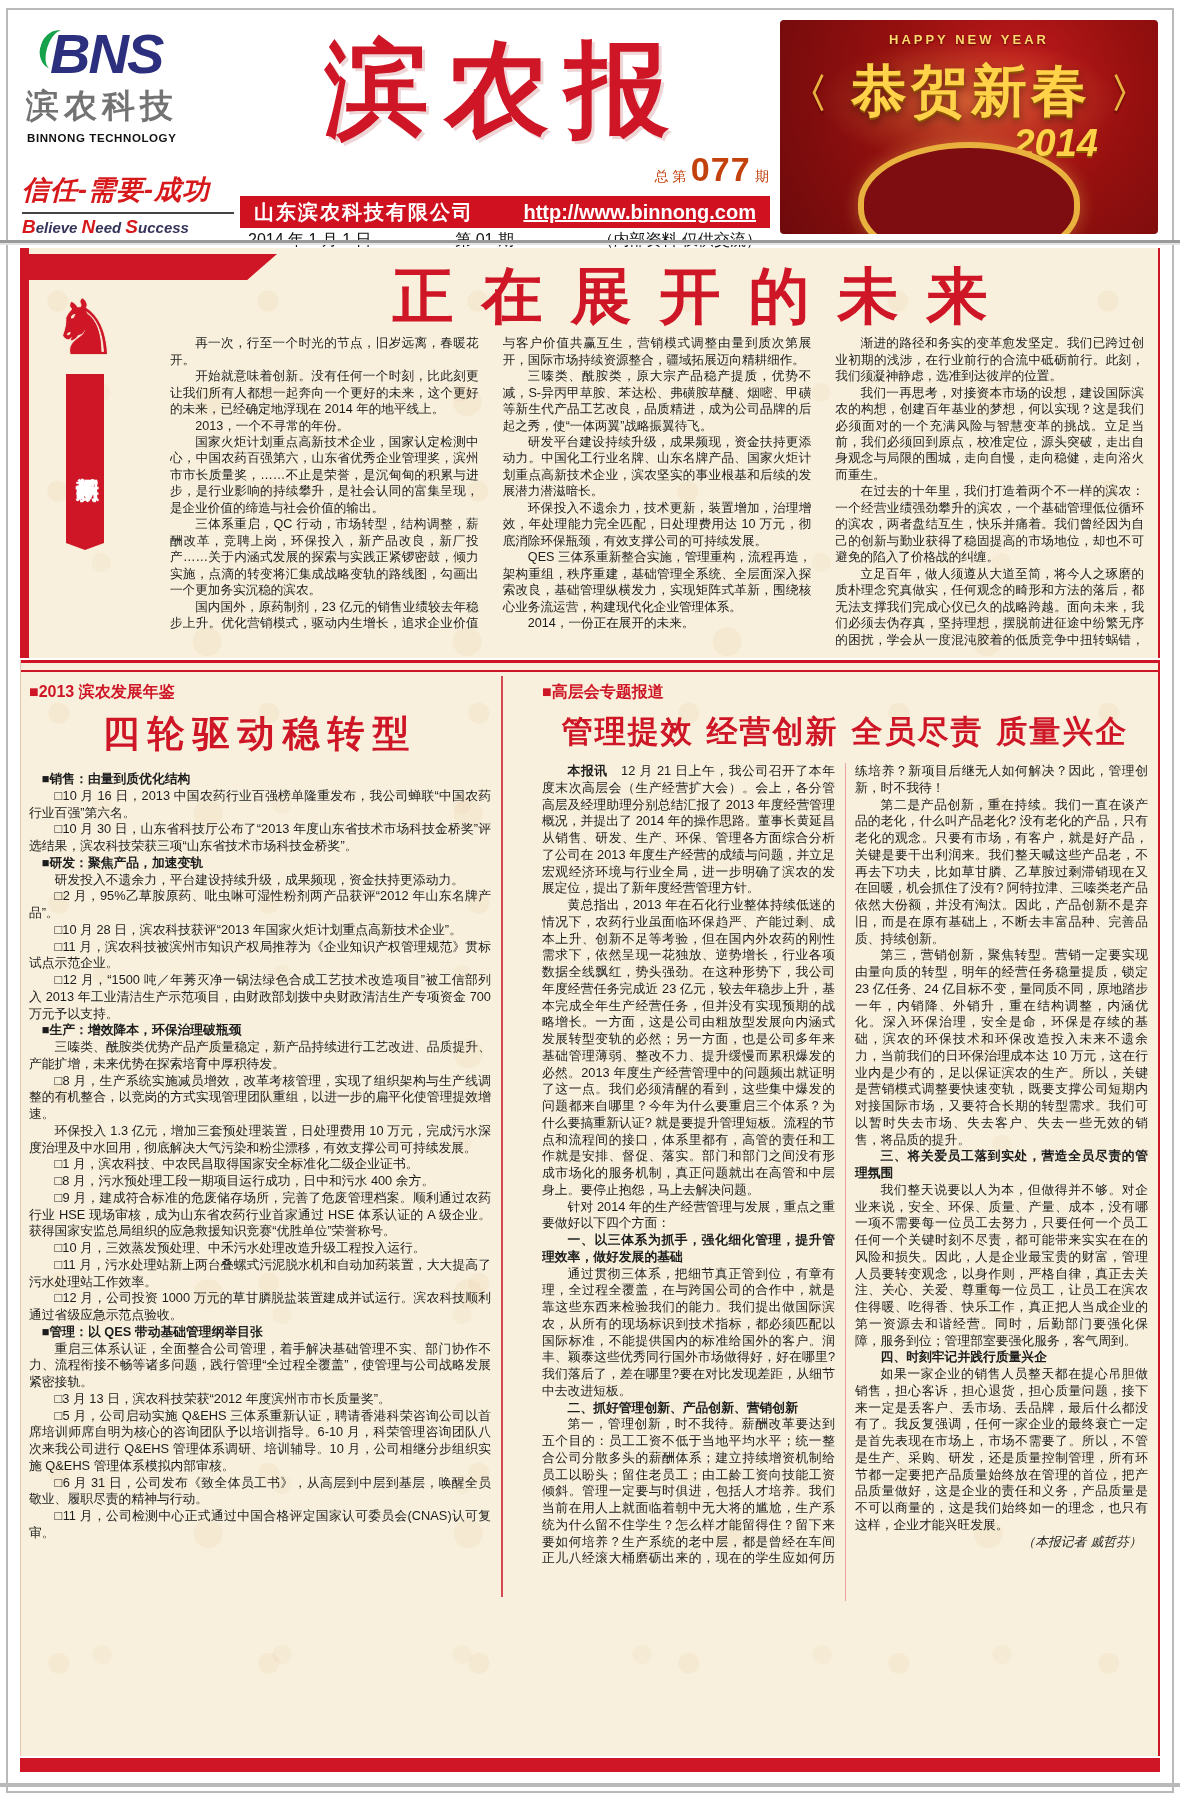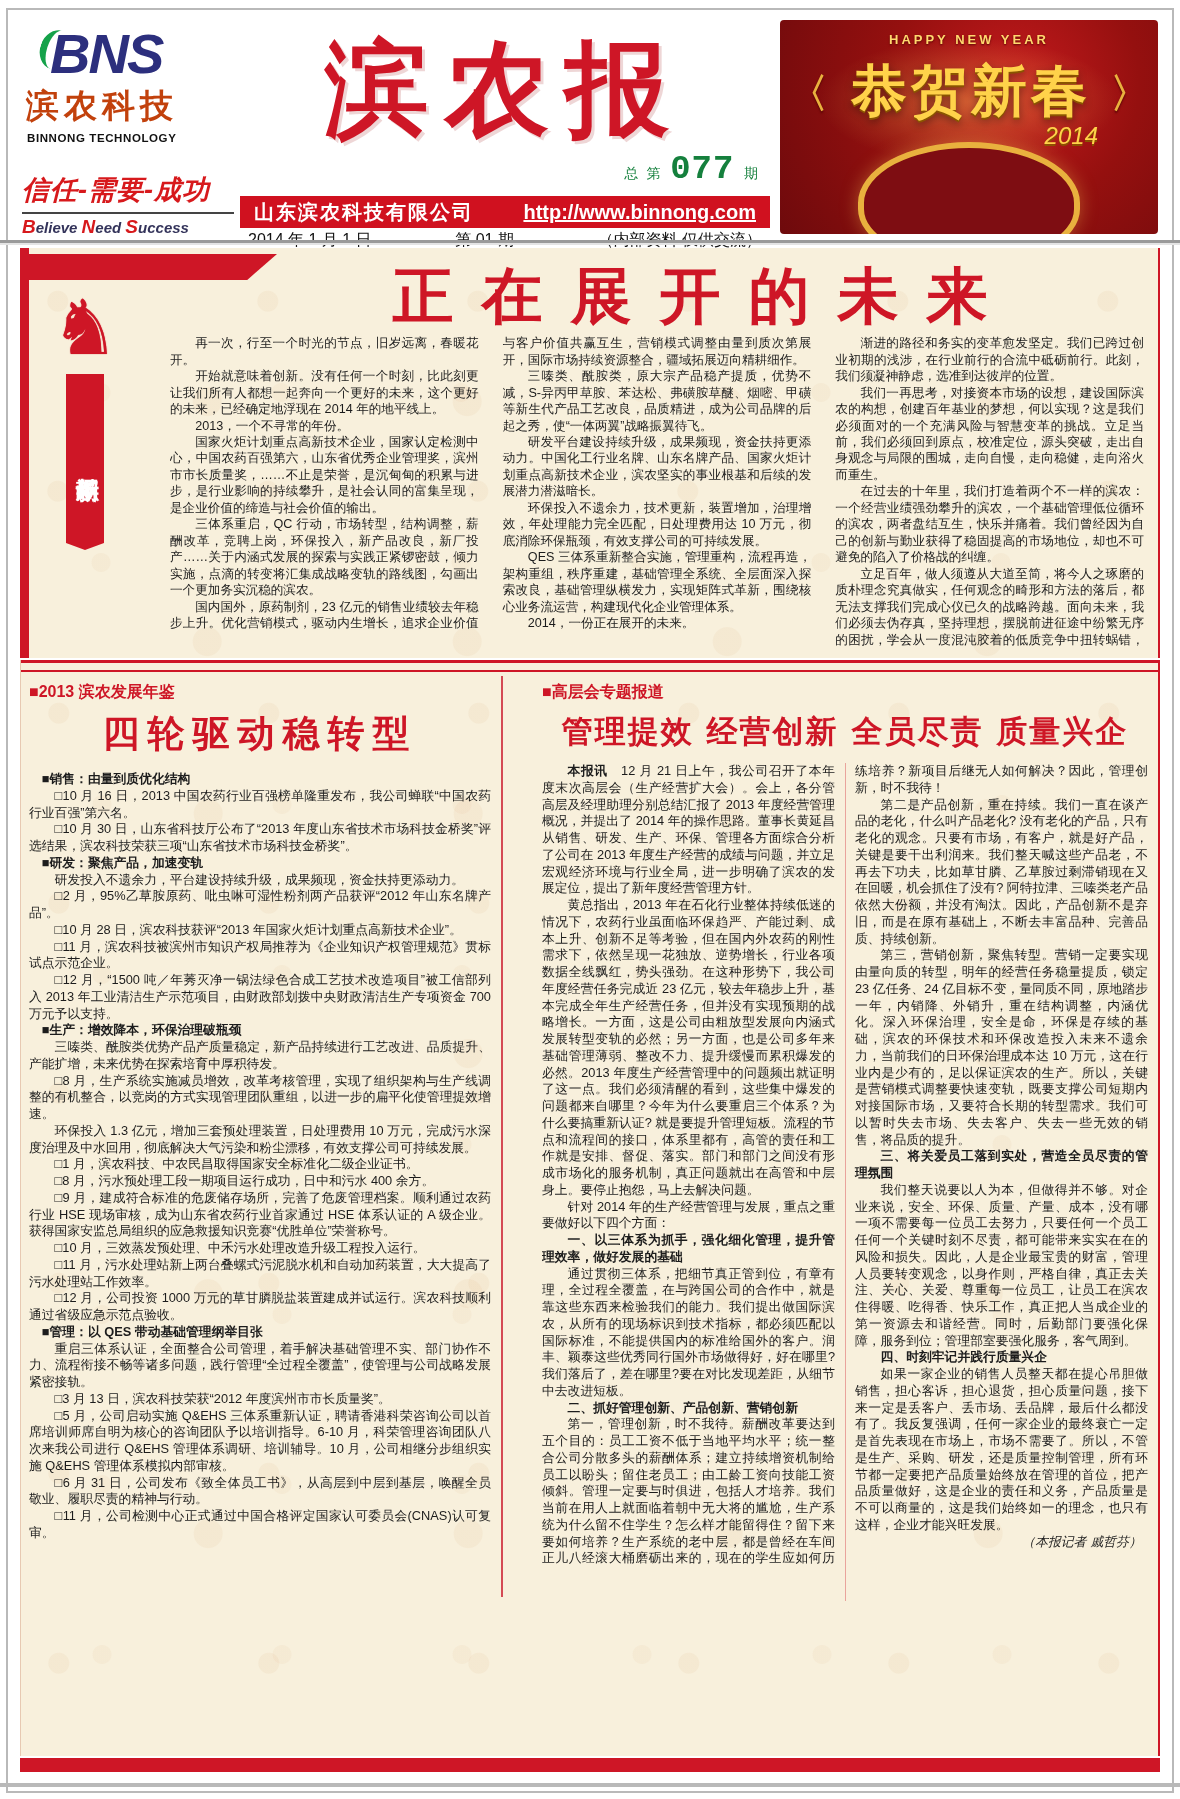--- a/index.html
+++ b/index.html
@@ -5,44 +5,44 @@
   html,body{margin:0;padding:0;background:#fff;}
   .page{position:relative;width:1180px;height:1799px;background:#fff;overflow:hidden;
         font-family:"Liberation Sans",sans-serif;color:#222;}
   .outer-frame{position:absolute;left:6px;top:8px;right:6px;bottom:6px;border:2px solid #b9b9b9;pointer-events:none;}
 
   
   .header{position:absolute;left:22px;top:20px;right:22px;height:214px;display:flex;}
   .logo-block{width:212px;position:relative;}
   .bns-logo{font-style:italic;font-weight:bold;font-size:56px;color:#2c2f7d;letter-spacing:-2px;line-height:1;margin:6px 0 0 28px;}
   .bns-leaf{position:absolute;left:18px;top:10px;width:26px;height:40px;border-left:7px solid #15a24a;border-radius:60% 0 0 60%;transform:rotate(18deg);}
-  .logo-cn{font-size:33px;font-weight:bold;color:#c2410c;letter-spacing:5px;margin:2px 0 0 4px;}
+  .logo-cn{font-size:33px;font-weight:bold;color:#737373;letter-spacing:5px;margin:2px 0 0 4px;}
   .logo-en{font-size:11.5px;font-weight:bold;color:#111;letter-spacing:.6px;margin:3px 0 0 5px;}
   .slogan-cn{font-size:27px;font-weight:bold;font-style:italic;color:#d7191c;letter-spacing:1px;margin:28px 0 0 0;white-space:nowrap;}
   .slogan-en{font-size:15px;font-weight:bold;font-style:italic;color:#33335a;border-top:2px solid #444;margin-top:4px;padding-top:2px;white-space:nowrap;}
   .slogan-en b{color:#d7191c;font-size:19px;}
 
   .masthead-block{width:530px;position:relative;margin-left:6px;}
   .masthead{font-family:"DejaVu Serif",serif;font-weight:bold;color:#ce1626;font-size:104px;line-height:1.05;
             letter-spacing:16px;text-align:center;text-shadow:3px 3px 0 rgba(160,25,25,.18);margin-top:14px;white-space:nowrap;}
-  .issue-total{position:absolute;right:12px;top:130px;color:#15803d;white-space:nowrap;font-family:Liberation Mono, monospace;}
+  .issue-total{position:absolute;right:1px;top:130px;color:#c2410c;white-space:nowrap;}
   .issue-total .sm{font-size:14px;}
   .issue-total .big{font-size:34px;font-weight:bold;letter-spacing:1px;}
   .red-bar{position:absolute;left:0;right:0;top:176px;height:32px;background:#d0111f;display:flex;align-items:center;justify-content:space-between;padding:0 14px;}
   .red-bar .company{color:#fff;font-size:20px;font-weight:bold;letter-spacing:2px;}
   .red-bar .site{color:#fff;font-size:20px;font-weight:bold;text-decoration:underline;}
   .date-row{position:absolute;left:0;right:0;top:210px;display:flex;justify-content:space-between;font-size:16px;color:#111;padding:0 8px;white-space:nowrap;}
 
   .festive{flex:1;margin-left:10px;position:relative;border-radius:4px;overflow:hidden;
            background:radial-gradient(circle at 62% 30%,#c41a1d 0%,#95100f 45%,#6e0a0c 100%);}
   .festive .glow{position:absolute;left:10%;top:8%;width:80%;height:60%;background:radial-gradient(ellipse at center,rgba(255,205,90,.38),rgba(255,205,90,0) 70%);}
   .festive .happy{position:absolute;top:12px;left:0;right:0;text-align:center;color:#ffd86e;font-size:13px;font-weight:bold;letter-spacing:3px;text-shadow:0 1px 2px #5c0505;}
   .festive .greet{position:absolute;top:34px;left:4px;right:0;text-align:center;color:#ffd24a;font-size:56px;font-weight:bold;letter-spacing:4px;
                   text-shadow:0 2px 0 #8a5400,0 4px 8px rgba(0,0,0,.45);white-space:nowrap;}
-  .festive .year{position:absolute;top:102px;right:60px;color:#ffd24a;font-size:24px;font-weight:normal;font-style:italic;text-shadow:0 2px 0 #8a5400;}
+  .festive .year{position:absolute;top:102px;right:60px;color:#ffd24a;font-size:38px;font-weight:bold;font-style:italic;text-shadow:0 2px 0 #8a5400;}
   .festive .cloud{position:absolute;bottom:-30px;left:50%;transform:translateX(-50%);width:210px;height:110px;background:#7e0d12;
                   border:6px solid #e9b13e;border-radius:50% 50% 45% 45%;box-shadow:0 0 18px rgba(255,210,90,.35);}
   .festive .deco-l,.festive .deco-r{position:absolute;top:46px;color:#e9b13e;font-size:40px;font-weight:bold;text-shadow:0 2px 2px #5c0505;}
   .festive .deco-l{left:8px;} .festive .deco-r{right:8px;}
 
   .grey-rule{position:absolute;left:0;right:0;top:240px;height:3px;background:#9a9a9a;border-bottom:2px solid #e4e4e4;}
 
   
   .paper{background-color:#f8f0dc;
     background-image:radial-gradient(circle at 18% 28%,rgba(208,140,80,.07) 0 10px,transparent 11px),

